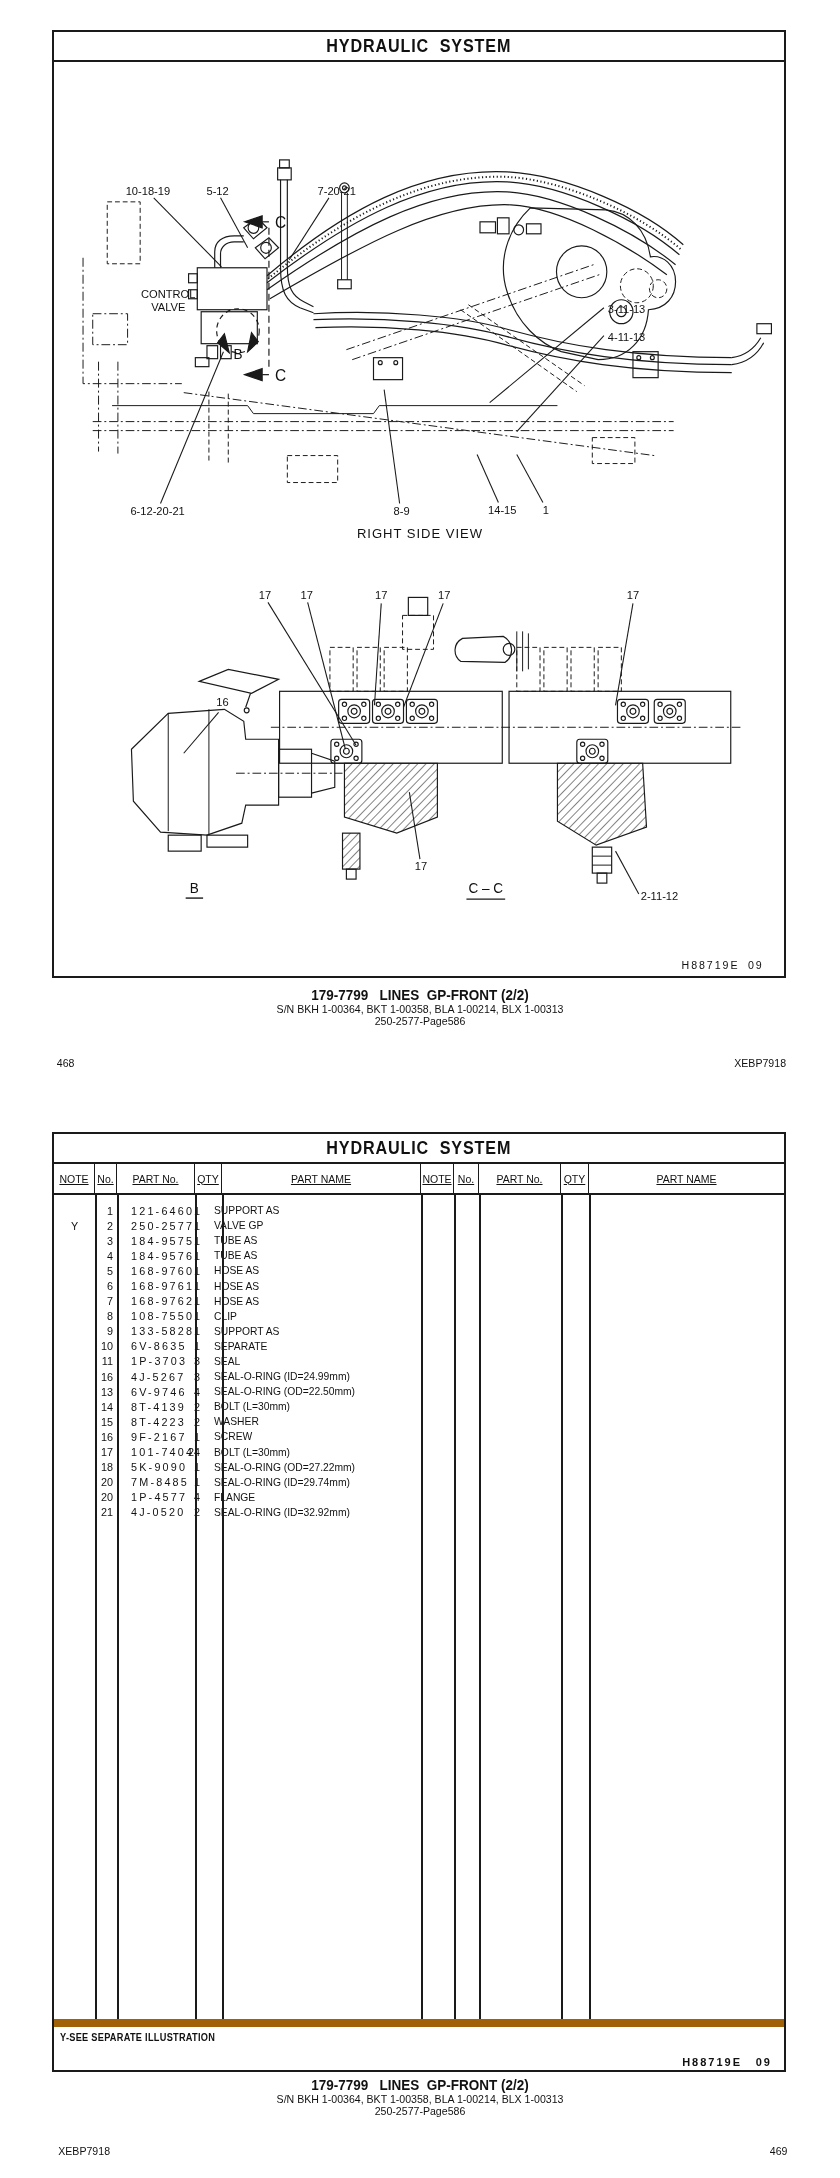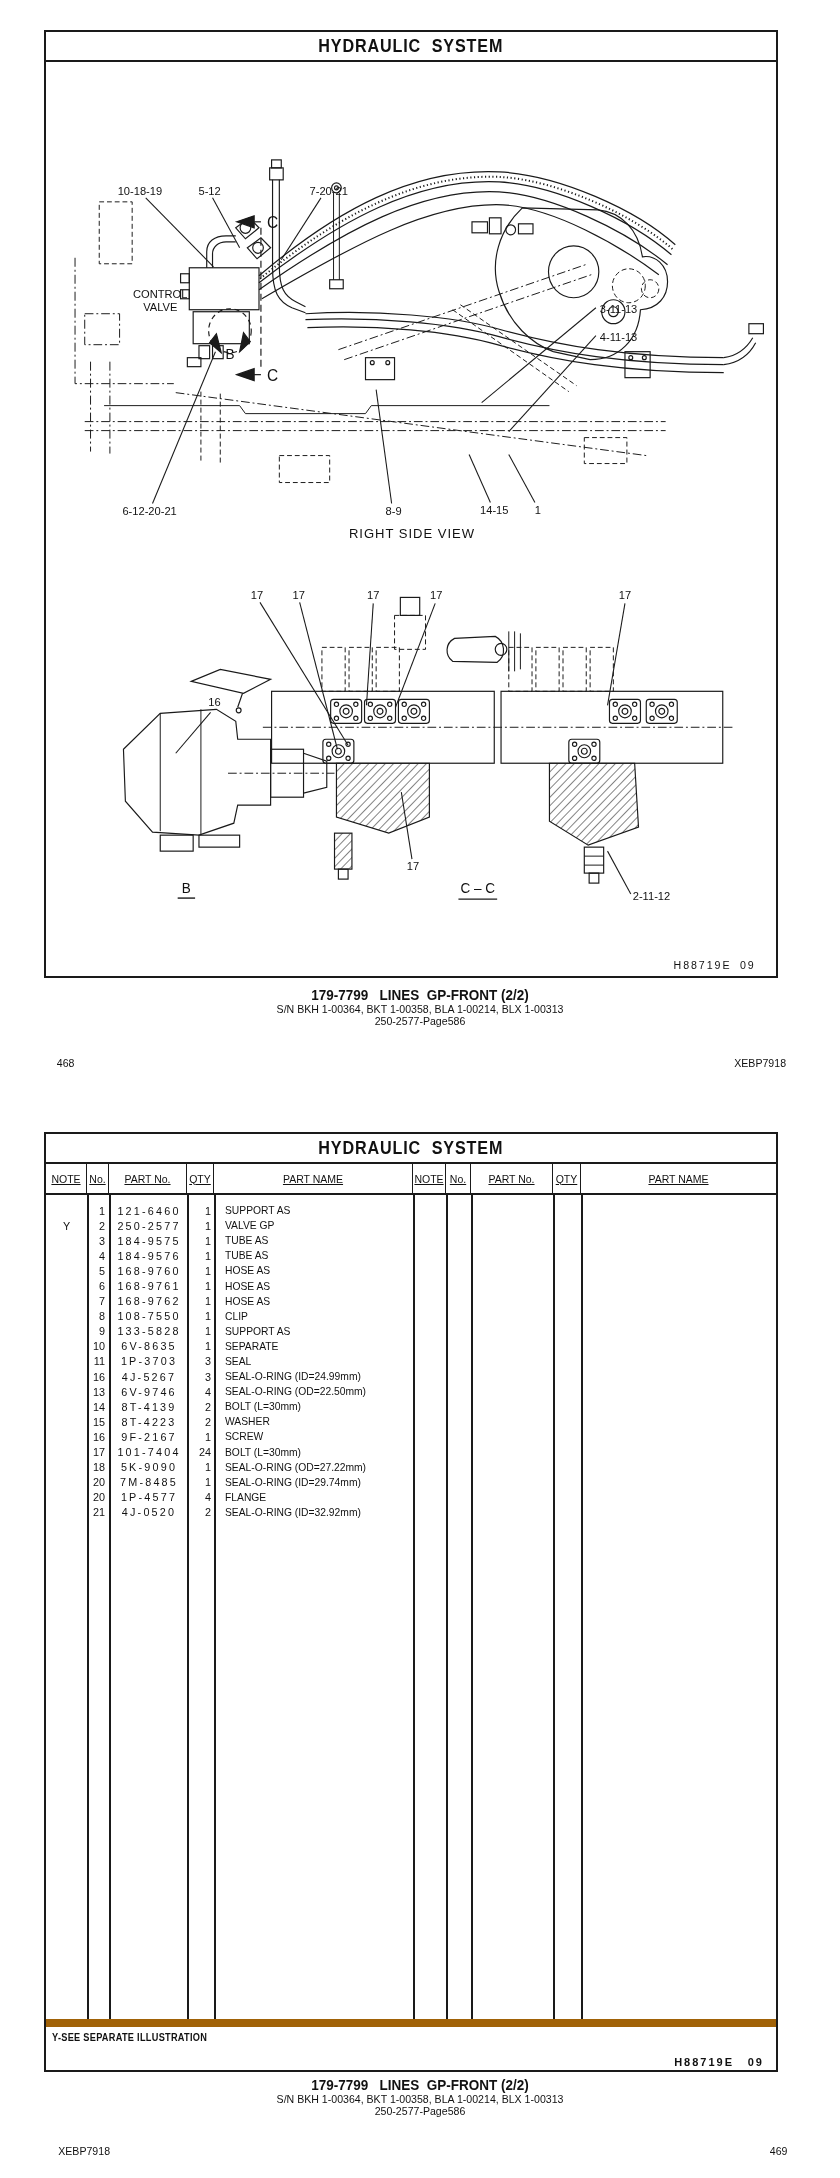--- a/index.html
+++ b/index.html
@@ -1,21 +1,21 @@
 <!DOCTYPE html>
 <html><head>
 <meta charset="utf-8">
 <style>
   html,body{margin:0;padding:0;}
   body{
     width:840px;height:2178px;position:relative;background:#ffffff;
     font-family:"Liberation Sans",sans-serif;color:#111;
     -webkit-font-smoothing:antialiased;
   }
-  .page-box{position:absolute;left:44px;width:734px;border:2px solid #1a1a1a;background:#fff;box-sizing:border-box;}
+  .page-box{position:absolute;left:52px;width:734px;border:2px solid #1a1a1a;background:#fff;box-sizing:border-box;}
   #page1-box{top:30px;height:948px;}
   #page2-box{top:1132px;height:940px;}
   .titlebar{height:28px;border-bottom:2px solid #1a1a1a;display:flex;align-items:center;justify-content:center;}
   .doc-title{font-size:19px;font-weight:700;letter-spacing:1px;white-space:pre;transform:scaleX(.85);}
   .drawing-wrap{position:absolute;left:0;top:30px;width:730px;height:914px;overflow:hidden;}
   svg text{font-family:"Liberation Sans",sans-serif;fill:#111;}
 
   
   .cap{position:absolute;left:0;width:840px;text-align:center;white-space:pre;}
   .cap-main{font-size:15px;font-weight:700;transform:scaleX(.9);}
@@ -27,21 +27,21 @@
   .hcell{height:100%;display:flex;align-items:center;justify-content:center;box-sizing:border-box;border-right:1.5px solid #1a1a1a;transform-origin:center;text-decoration:underline;}
   .hcell:last-child{border-right:none;}
   .w-note{width:41px;} .w-no{width:22px;} .w-part{width:78px;} .w-qty{width:27px;} .w-name1{width:199px;}
   .w-note2{width:33px;} .w-no2{width:25px;} .w-part2{width:82px;} .w-qty2{width:28px;} .w-name2{width:195px;}
   .tbody{position:relative;height:824px;box-sizing:border-box;padding-top:8px;}
   .vline{position:absolute;top:0;bottom:0;width:1.5px;background:#1a1a1a;}
   .trow{display:flex;height:15.1px;align-items:center;font-size:10.8px;white-space:nowrap;}
   .tcell{display:block;box-sizing:border-box;}
   .c-note{width:41px;text-align:center;}
   .c-no{width:22px;text-align:right;padding-right:4px;}
-  .c-part{width:80px;text-align:center;letter-spacing:2.2px;}
+  .c-part{width:61px;text-align:center;letter-spacing:2.2px;padding-left:14px;}
   .c-qty{width:27px;text-align:right;padding-right:5px;}
   .c-name{width:560px;text-align:left;padding-left:9px;font-size:10.3px;}
   .footnote-area{position:relative;height:49px;border-top:8px solid #a16207;font-weight:bold;}
   .footnote-txt{position:absolute;left:6px;top:5px;font-size:10px;letter-spacing:.3px;transform-origin:left;transform:scaleX(.92);}
   .ref-code{position:absolute;right:42px;bottom:8px;font-size:11px;letter-spacing:2px;}
   .ref-rev{position:absolute;right:12px;bottom:8px;font-size:11px;letter-spacing:2px;}
 </style>
 </head>
 <body>
 

